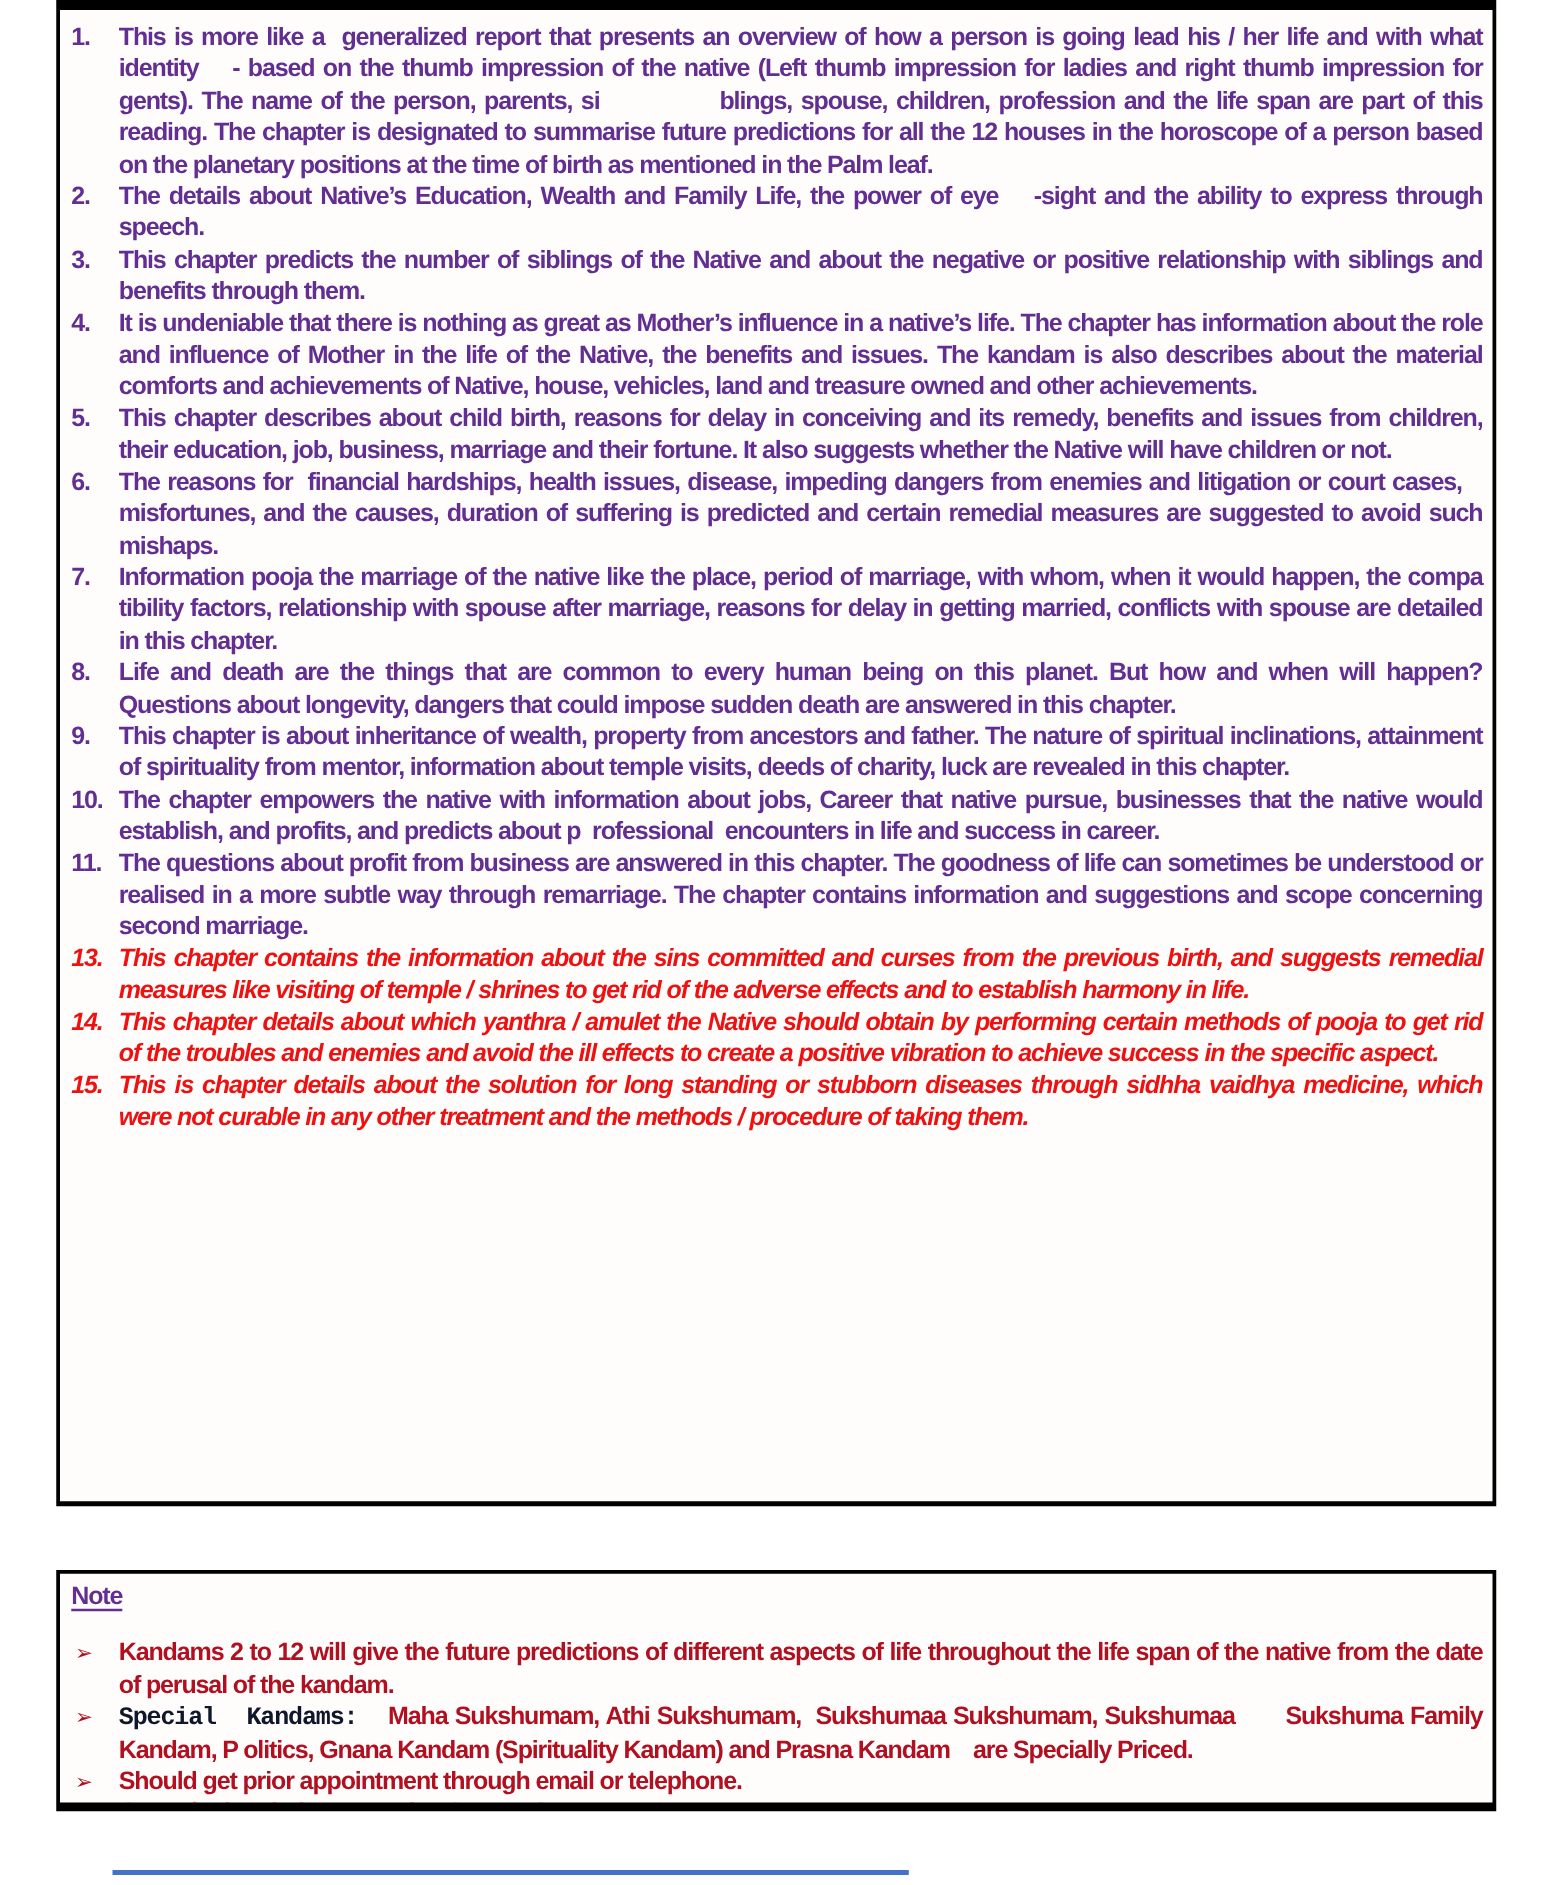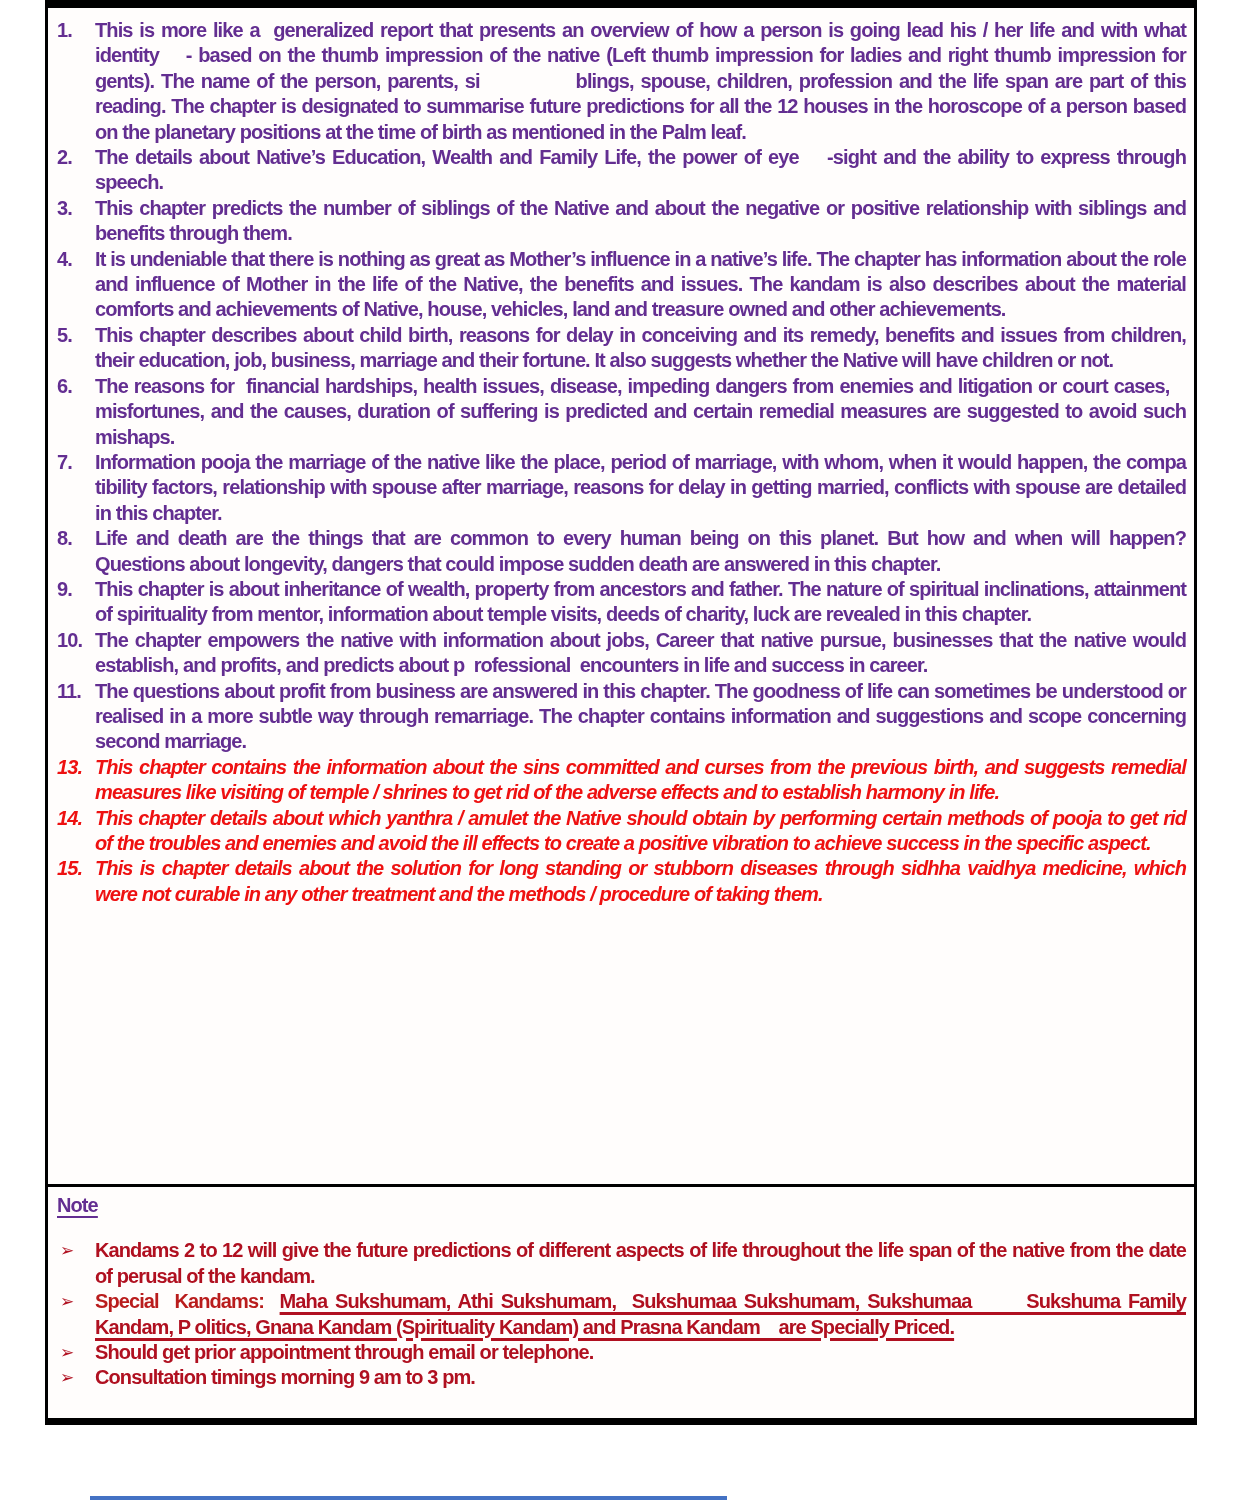--- a/index.html
+++ b/index.html
@@ -26,22 +26,22 @@
     overflow: hidden;
   }
   .box.chapters-box {
     top: 0;
     height: 1205px;
     border-top-width: 8px;
     border-bottom-width: 4px;
     padding: 10px 8px 0 9px;
   }
   .box.note-box {
-    top: 1184px;
-    height: 241px;
+    top: 1256px;
+    height: 193px;
     border-bottom-width: 7px;
     padding: 6px 8px 0 9px;
   }
   ol.chapter-list, ul.note-list {
     list-style: none;
     margin: 0;
     padding: 0;
   }
   li.chapter-item, li.note-item {
     display: flex;
@@ -70,23 +70,22 @@
     text-decoration-thickness: 2px;
     text-underline-offset: 4px;
     margin-bottom: 20px;
   }
   .note-list li.note-item {
     margin-top: 0;
   }
   .c-purple  { color: #632E91; }
   .c-red     { color: #EE1111; font-style: italic; }
   .c-darkred { color: #B01020; }
-  .c-special { color: #b91c1c; }
+  .c-special { color: #0f172a; font-family: Liberation Mono, monospace; }
   .u {
-    text-decoration: underline;
     text-decoration-thickness: 3px;
     text-underline-offset: 4px;
   }
   .blue-rule {
     position: absolute;
     left: 90px;
     top: 1496px;
     width: 637px;
     height: 4px;
     background: #4472C4;

